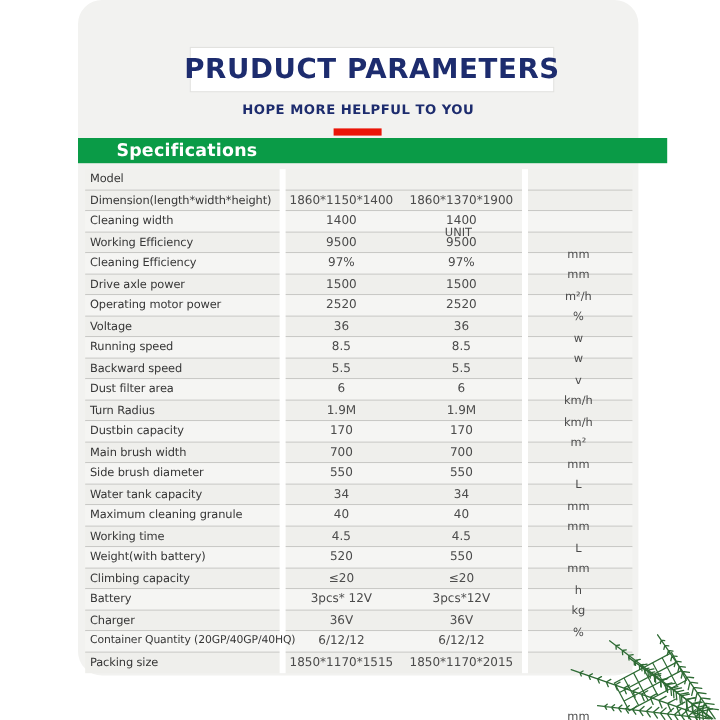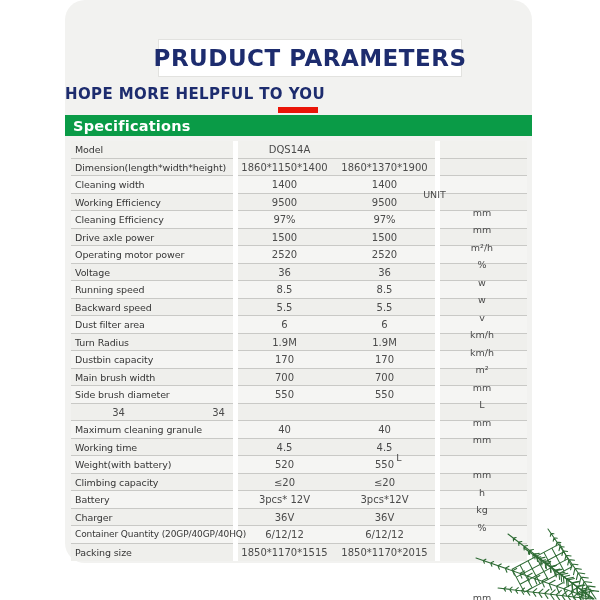--- a/index.html
+++ b/index.html
@@ -16,31 +16,31 @@
   .title-box{
     position:absolute;left:93px;top:39px;width:304px;height:38px;
     background:#ffffff;border:1px solid #e2e2df;box-sizing:border-box;
     display:flex;align-items:center;justify-content:center;
   }
   .title-text{
     font-size:23px;font-weight:bold;color:var(--navy,#1d2c6e);
     letter-spacing:0.5px;white-space:nowrap;
   }
   .subtitle{
-    position:absolute;left:0;top:85px;width:100%;text-align:left;
-    font-size:15px;font-weight:bold;color:var(--navy,#1d2c6e);letter-spacing:0.4px;
+    position:absolute;left:0;top:85px;width:100%;text-align:center;
+    font-size:11px;font-weight:bold;color:var(--navy,#1d2c6e);letter-spacing:0.4px;
   }
   .red-bar{
     position:absolute;left:213px;top:107px;width:40px;height:6px;
     background:var(--red,#ea1508);
   }
   .section-banner{
     position:absolute;left:0;top:115px;width:100%;height:21px;
     background:var(--green,#0a9b47);
-    display:flex;align-items:center;
+    display:flex;align-items:center;padding-left:24px;
   }
   .section-label{
     color:#ffffff;font-weight:bold;font-size:14.5px;padding-left:8px;
     letter-spacing:0.2px;
   }
   .spec-table{
     position:absolute;left:6px;top:141px;width:456px;height:420px;
   }
   .row{
     display:flex;height:17.5px;line-height:17.5px;
@@ -82,21 +82,20 @@
 
   <div class="red-bar"></div>
 
   <div class="section-banner">
     <span class="section-label">Specifications</span>
   </div>
 
   <div class="spec-table">
     <div class="row header-row">
       <div class="cell c-label">Model</div>
-      <div class="cell c-b">DQS14A</div>
       <div class="cell c-unit">UNIT</div>
     </div>
     <div class="rows">
   <div class="row">
     <div class="cell c-label">Dimension(length*width*height)</div>
     <div class="cell c-a">1860*1150*1400</div>
     <div class="cell c-b">1860*1370*1900</div>
     <div class="cell c-unit">mm</div>
   </div>
 
@@ -185,20 +184,21 @@
   </div>
 
   <div class="row">
     <div class="cell c-label">Side brush diameter</div>
     <div class="cell c-a">550</div>
     <div class="cell c-b">550</div>
     <div class="cell c-unit">mm</div>
   </div>
 
   <div class="row">
+    <div class="cell c-label">Water tank capacity</div>
     <div class="cell c-a">34</div>
     <div class="cell c-b">34</div>
     <div class="cell c-unit">L</div>
   </div>
 
   <div class="row">
     <div class="cell c-label">Maximum cleaning granule</div>
     <div class="cell c-a">40</div>
     <div class="cell c-b">40</div>
     <div class="cell c-unit">mm</div>

